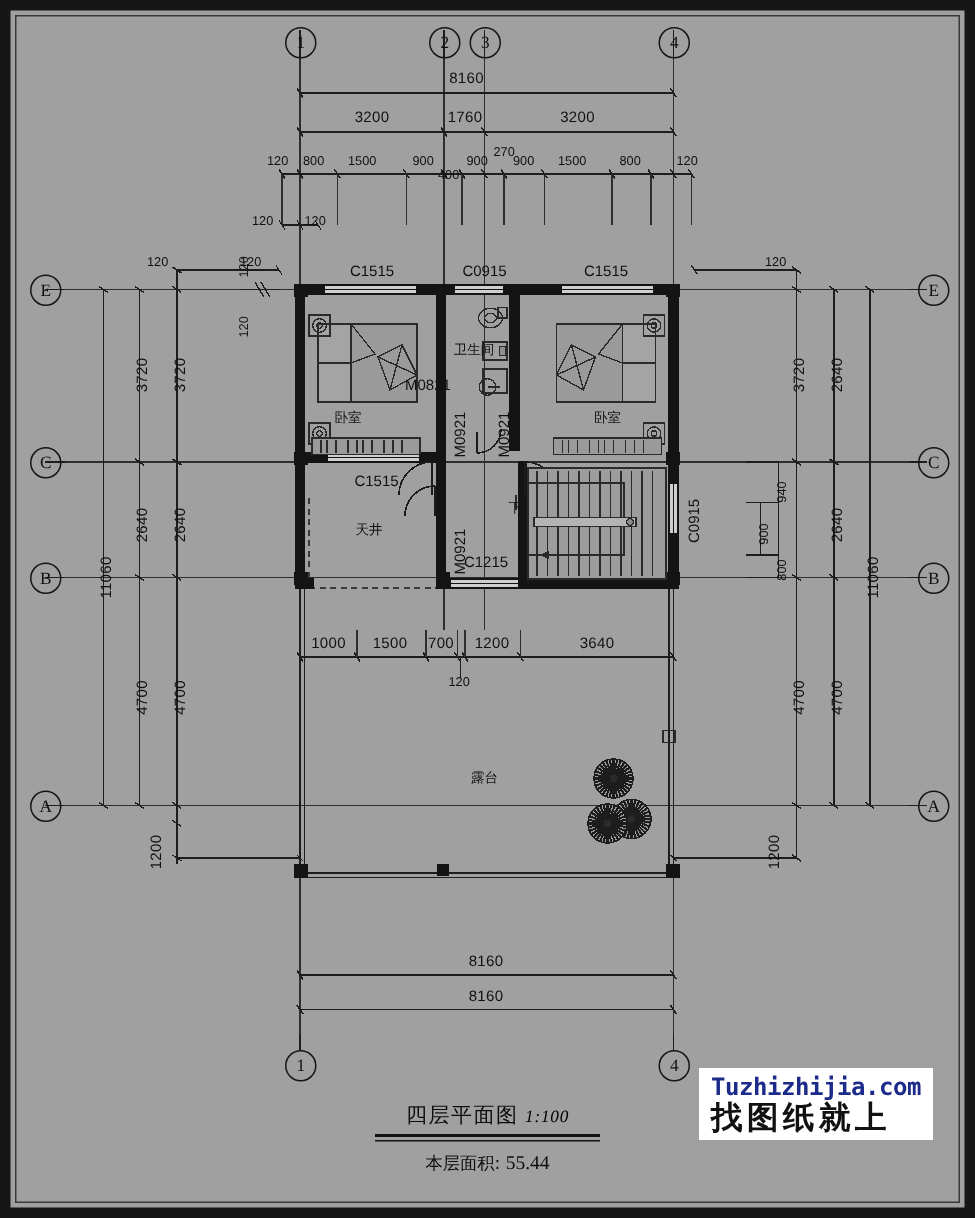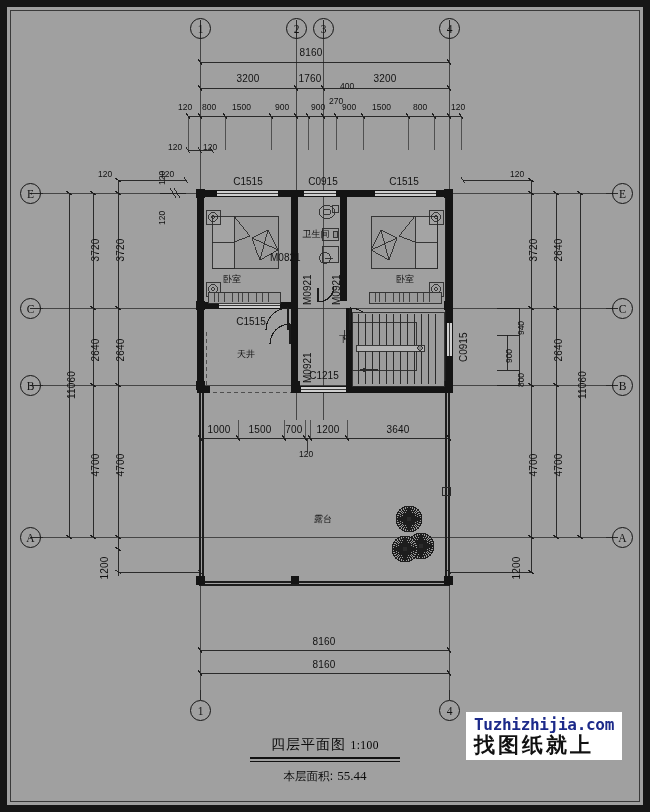--- a/index.html
+++ b/index.html
@@ -27,21 +27,21 @@
   
   .bub{position:absolute;width:19px;height:19px;border:1.3px solid #151515;
     border-radius:50%;background:transparent;display:flex;align-items:center;
     justify-content:center;font-size:11.5px;color:#111;
     font-family:"Liberation Serif",serif;}
 
   
   #title-wrap{position:absolute;left:0;top:735px;width:650px;text-align:center;}
   #title-main{font-size:14px;color:#0d0d0d;font-family:"DejaVu Sans",sans-serif;
     letter-spacing:1px;}
-  #title-scale{font-size:11.5px;font-family:"Liberation Serif",serif;letter-spacing:.5px;}
+  #title-scale{font-size:11.5px;font-family:"Liberation Serif",serif;letter-spacing:.5px;font-style:italic;}
   #title-rule{width:150px;height:0;border-top:2.2px solid #111;margin:3px auto 0;}
   #title-rule2{width:150px;height:0;border-top:1px solid #111;margin:1.5px auto 0;}
   #title-area{margin-top:6px;font-size:11.5px;color:#0d0d0d;
     font-family:"DejaVu Sans",sans-serif;}
   #title-area .num{font-family:"Liberation Serif",serif;font-size:13px;}
 
   
   #wm{position:absolute;left:466px;top:712px;background:#ffffff;
     padding:3px 8px 4px 8px;}
   #wm-cn{font-size:21px;color:#111;font-family:"DejaVu Sans",sans-serif;
@@ -498,21 +498,21 @@
   <div class="t dim" style="left:311px;top:48px;transform:translateX(-50%);">8160</div>
 
   <div class="t dim" style="left:248px;top:74px;transform:translateX(-50%);">3200</div>
   <div class="t dim" style="left:310px;top:74px;transform:translateX(-50%);">1760</div>
   <div class="t dim" style="left:385px;top:74px;transform:translateX(-50%);">3200</div>
 
   <div class="t dim-s" style="left:178px;top:103px;">120</div>
   <div class="t dim-s" style="left:202px;top:103px;">800</div>
   <div class="t dim-s" style="left:232px;top:103px;">1500</div>
   <div class="t dim-s" style="left:275px;top:103px;">900</div>
-  <div class="t dim-s" style="left:292px;top:82px;margin-left:48px;">400</div>
+  <div class="t dim-s" style="left:292px;top:112px;">400</div>
   <div class="t dim-s" style="left:311px;top:103px;">900</div>
   <div class="t dim-s" style="left:329px;top:97px;">270</div>
   <div class="t dim-s" style="left:342px;top:103px;">900</div>
   <div class="t dim-s" style="left:372px;top:103px;">1500</div>
   <div class="t dim-s" style="left:413px;top:103px;">800</div>
   <div class="t dim-s" style="left:451px;top:103px;">120</div>
 
   <div class="t dim-s" style="left:168px;top:143px;">120</div>
   <div class="t dim-s" style="left:203px;top:143px;">120</div>
 

